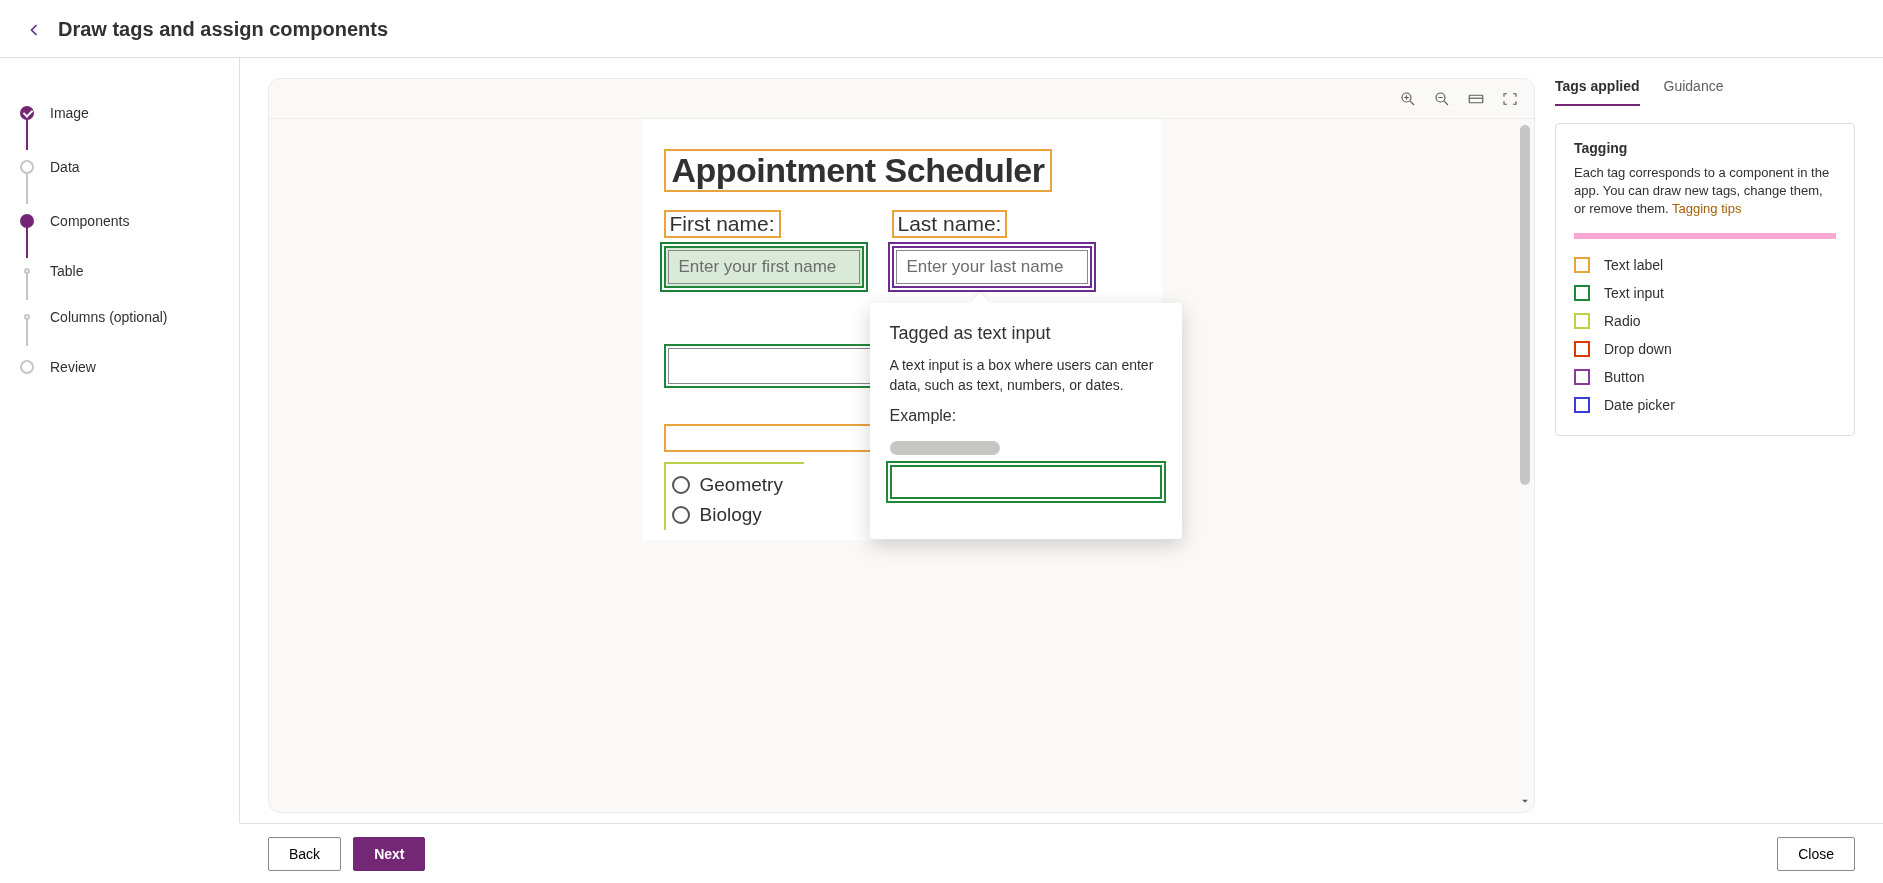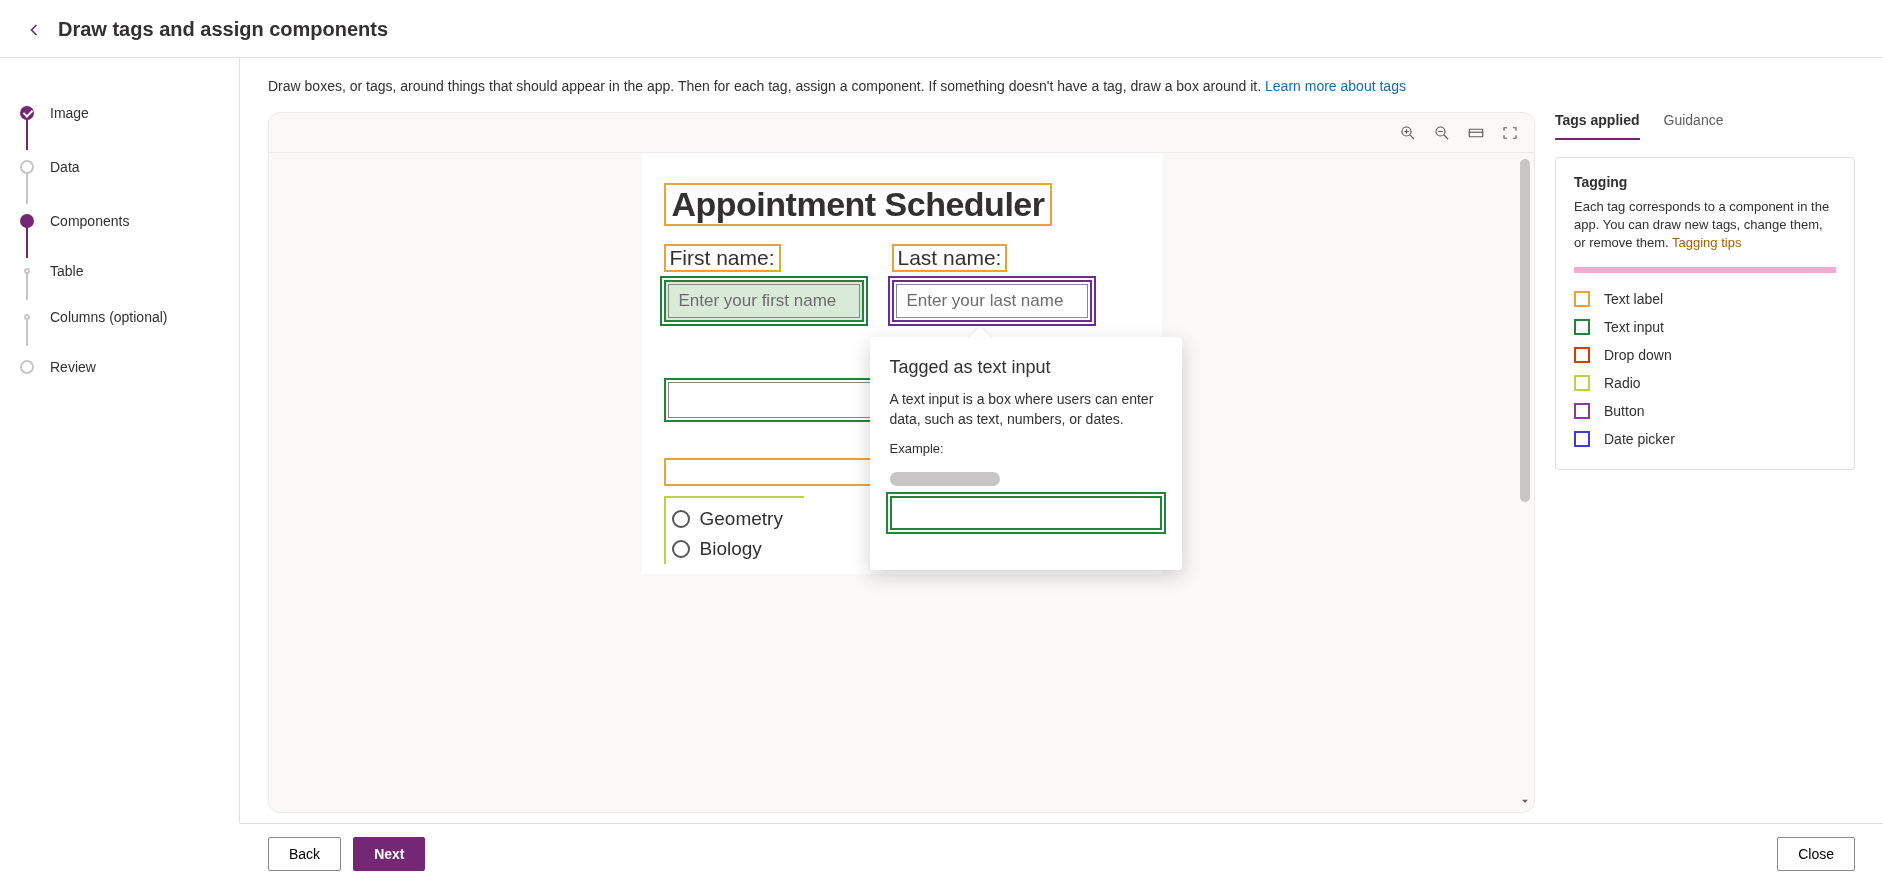--- a/index.html
+++ b/index.html
@@ -260,21 +260,21 @@
     content:"";
     position:absolute;
     top:-10px; left:100px;
     border-left:10px solid transparent;
     border-right:10px solid transparent;
     border-bottom:10px solid #fff;
     filter: drop-shadow(0 -2px 2px rgba(0,0,0,.06));
   }
   .popover h4{ font-size:18px; font-weight:400; margin-bottom:12px; }
   .popover p{ color:#323130; font-size:14px; line-height:1.4; margin-bottom:12px;}
-  .popover .ex-label{ font-size:13px; margin-bottom:16px; }
+  .popover .ex-label{ font-size:16px; margin-bottom:16px; }
   .popover .pill{
     width:110px; height:14px; border-radius:8px;
     background:#c8c6c4;
     margin-bottom:10px;
   }
   .popover .ex-box{
     border:2px solid #22863a;
     outline:2px solid #22863a;
     outline-offset:2px;
     height:34px;
@@ -394,23 +394,20 @@
       <span class="step-label">Columns (optional)</span>
       <span class="step-line"></span>
     </div>
     <div class="step nol">
       <span class="bullet"></span>
       <span class="step-label">Review</span>
     </div>
   </div>
 
   <div class="main">
-    <div class="instruction">
-      <span>Draw boxes, or tags, around things that should appear in the app. Then for each tag, assign a component. If something doesn't have a tag, draw a box around it. </span><a>Learn more about tags</a>
-    </div>
 
     <div class="workarea">
 
       <div class="canvas-wrap">
         <div class="canvas-toolbar">
           <span class="tool-icon">
             <svg viewBox="0 0 24 24" width="18" height="18" fill="none" stroke="currentColor" stroke-width="1.6">
                 <circle cx="10" cy="10" r="6"></circle>
                 <path d="M14.5 14.5L20 20M7 10h6M10 7v6"></path>
               </svg>
@@ -503,26 +500,26 @@
           <div class="legend">
             <div class="legend-item">
               <span class="swatch" style="border-color:#e8a33d"></span>
               <span>Text label</span>
             </div>
             <div class="legend-item">
               <span class="swatch" style="border-color:#22863a"></span>
               <span>Text input</span>
             </div>
             <div class="legend-item">
+              <span class="swatch" style="border-color:#b9d24a"></span>
+              <span>Radio</span>
+            </div>
+            <div class="legend-item">
               <span class="swatch" style="border-color:#d83b01"></span>
               <span>Drop down</span>
-            </div>
-            <div class="legend-item">
-              <span class="swatch" style="border-color:#b9d24a"></span>
-              <span>Radio</span>
             </div>
             <div class="legend-item">
               <span class="swatch" style="border-color:#8b3a9c"></span>
               <span>Button</span>
             </div>
             <div class="legend-item">
               <span class="swatch" style="border-color:#3b3bd8"></span>
               <span>Date picker</span>
             </div>
           </div>

